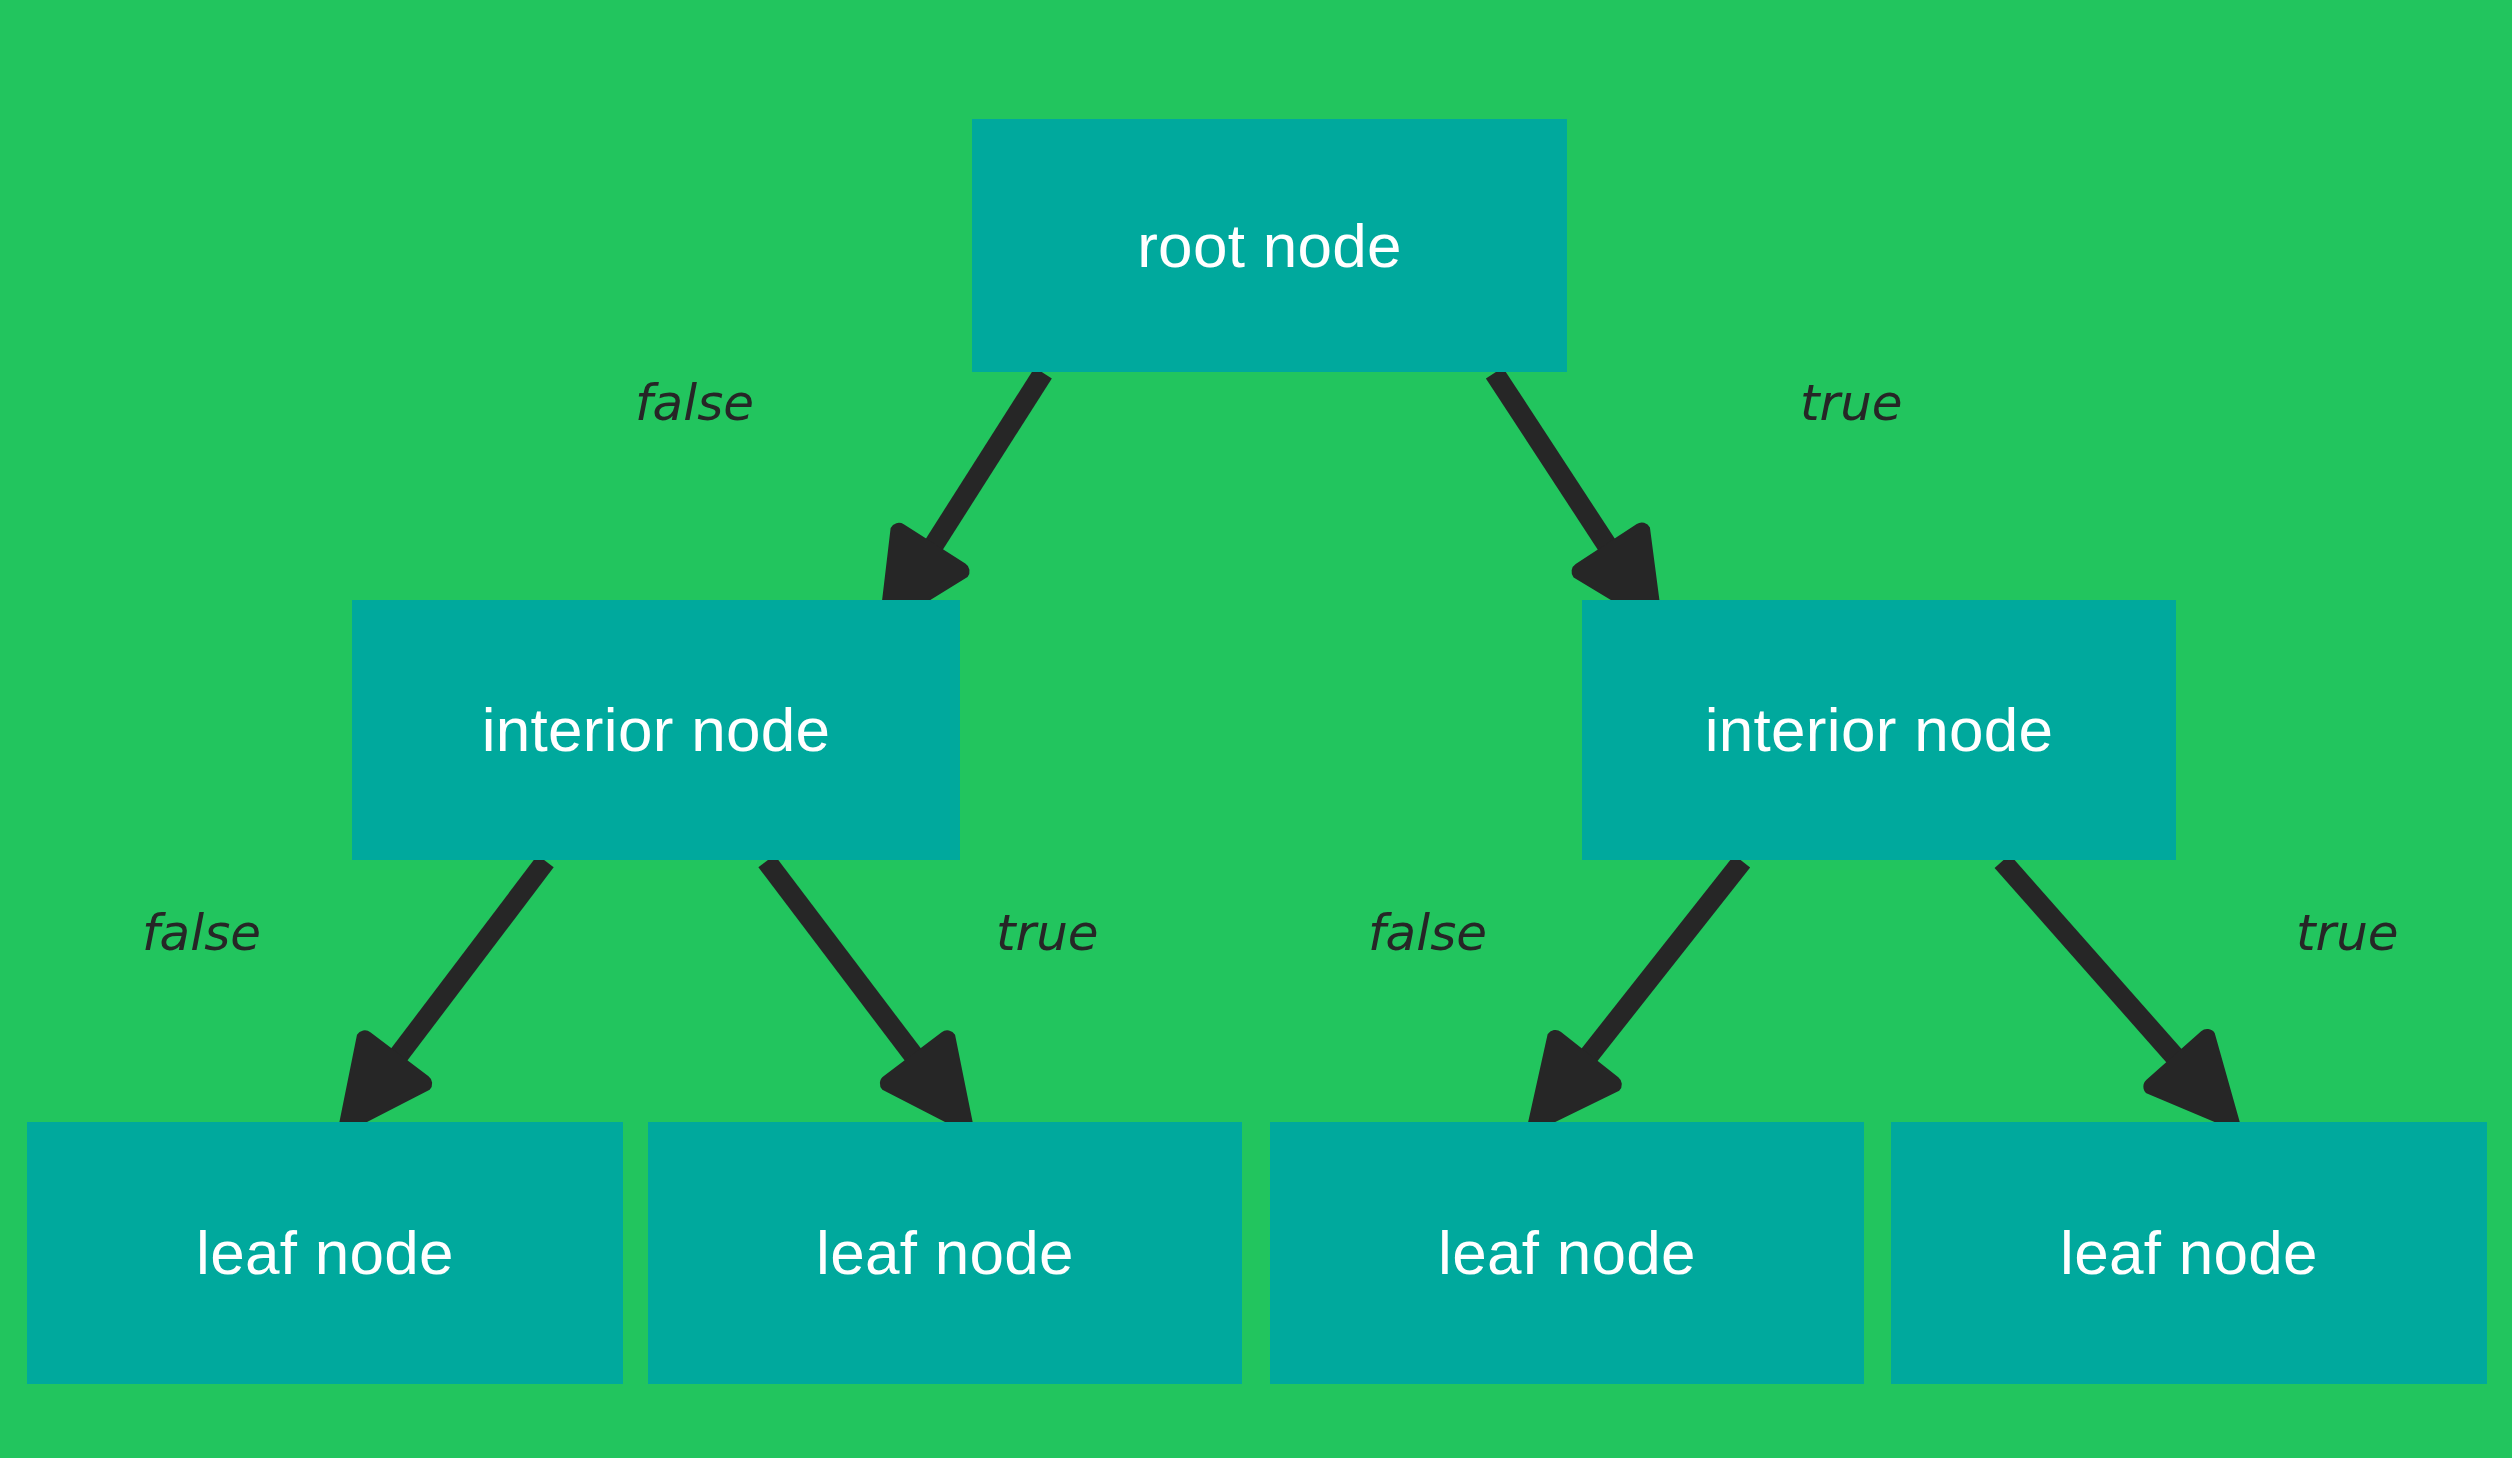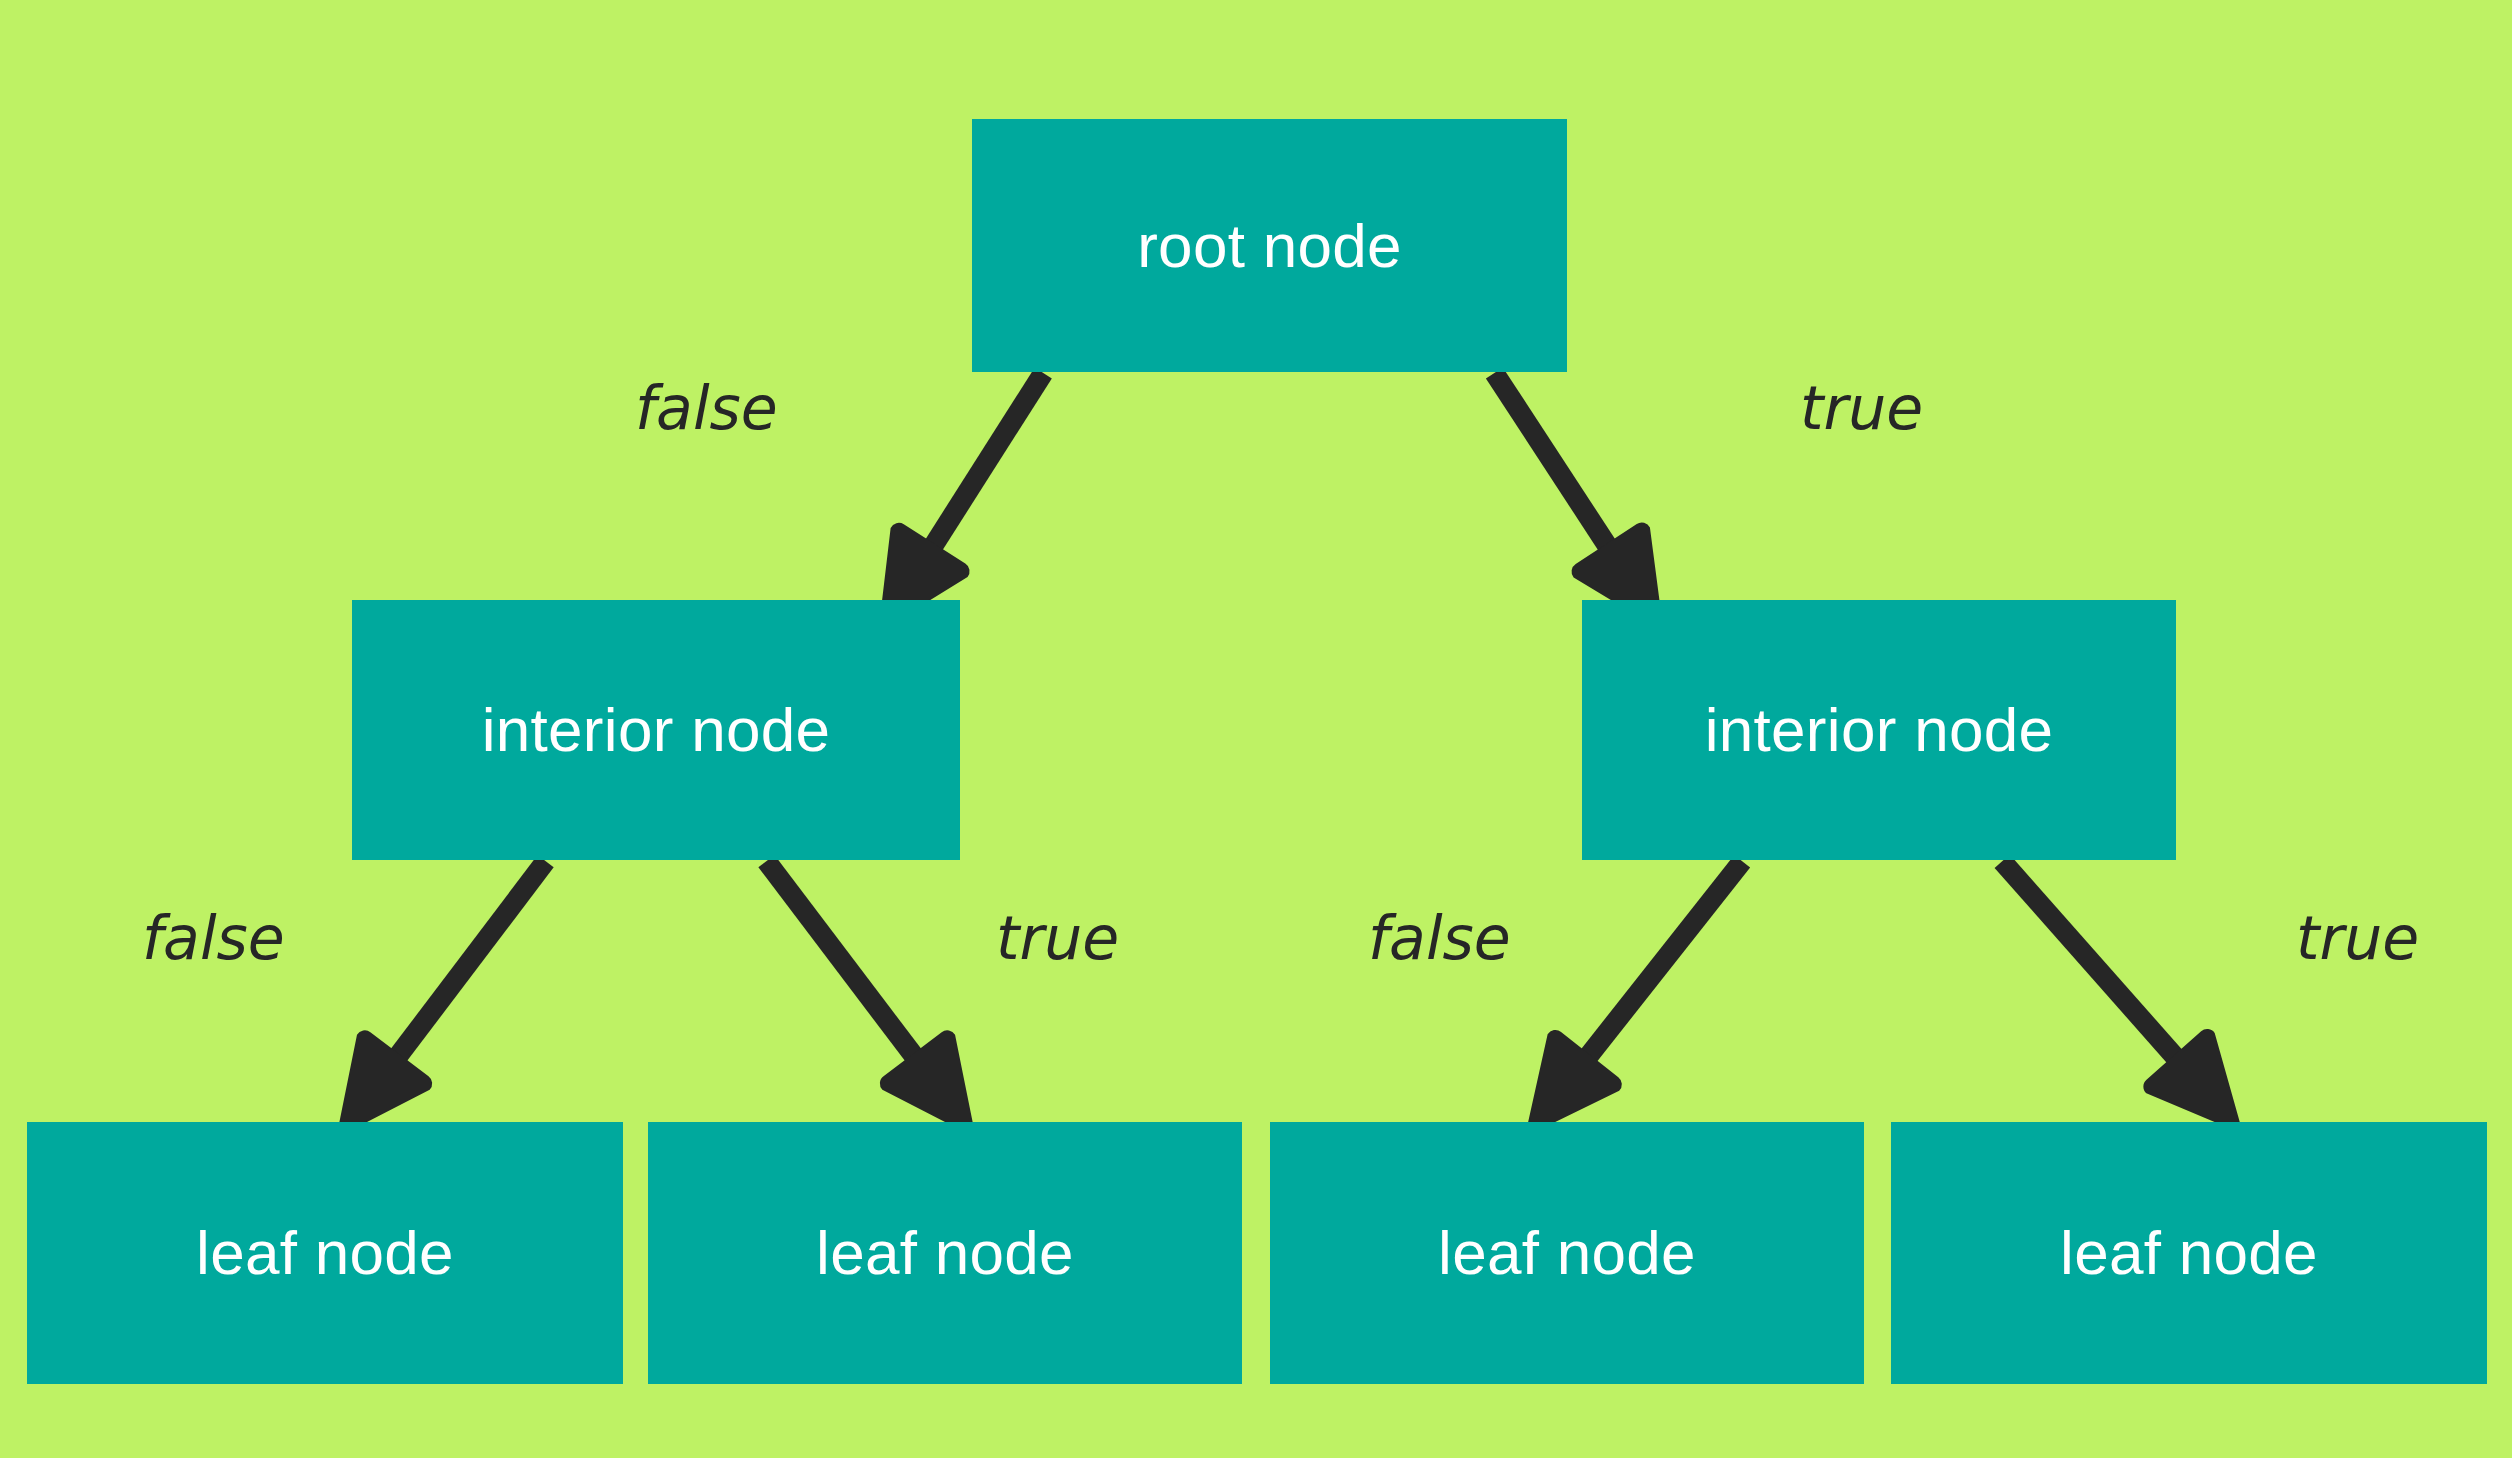--- a/index.html
+++ b/index.html
@@ -8,21 +8,21 @@
     padding: 0;
     background: #ffffff;
   }
   body {
     font-family: "DejaVu Sans", sans-serif;
   }
   #stage {
     position: relative;
     width: 2512px;
     height: 1459px;
-    background: #bef264;
+    background: #22c55e;
     overflow: hidden;
   }
   #edges {
     position: absolute;
     left: 0;
     top: 0;
     width: 2512px;
     height: 1459px;
   }
   .node {
@@ -43,21 +43,21 @@
     letter-spacing: 0.3px;
     white-space: nowrap;
     text-align: center;
   }
   .edge-label {
     position: absolute;
     color: #262626;
     font-family: "DejaVu Sans", "Liberation Sans", sans-serif;
     font-style: italic;
     font-weight: 400;
-    font-size: 60px;
+    font-size: 50px;
     line-height: 1;
     white-space: nowrap;
     z-index: 3;
   }
 </style>
 </head>
 <body>
 
 <div id="stage">
 

